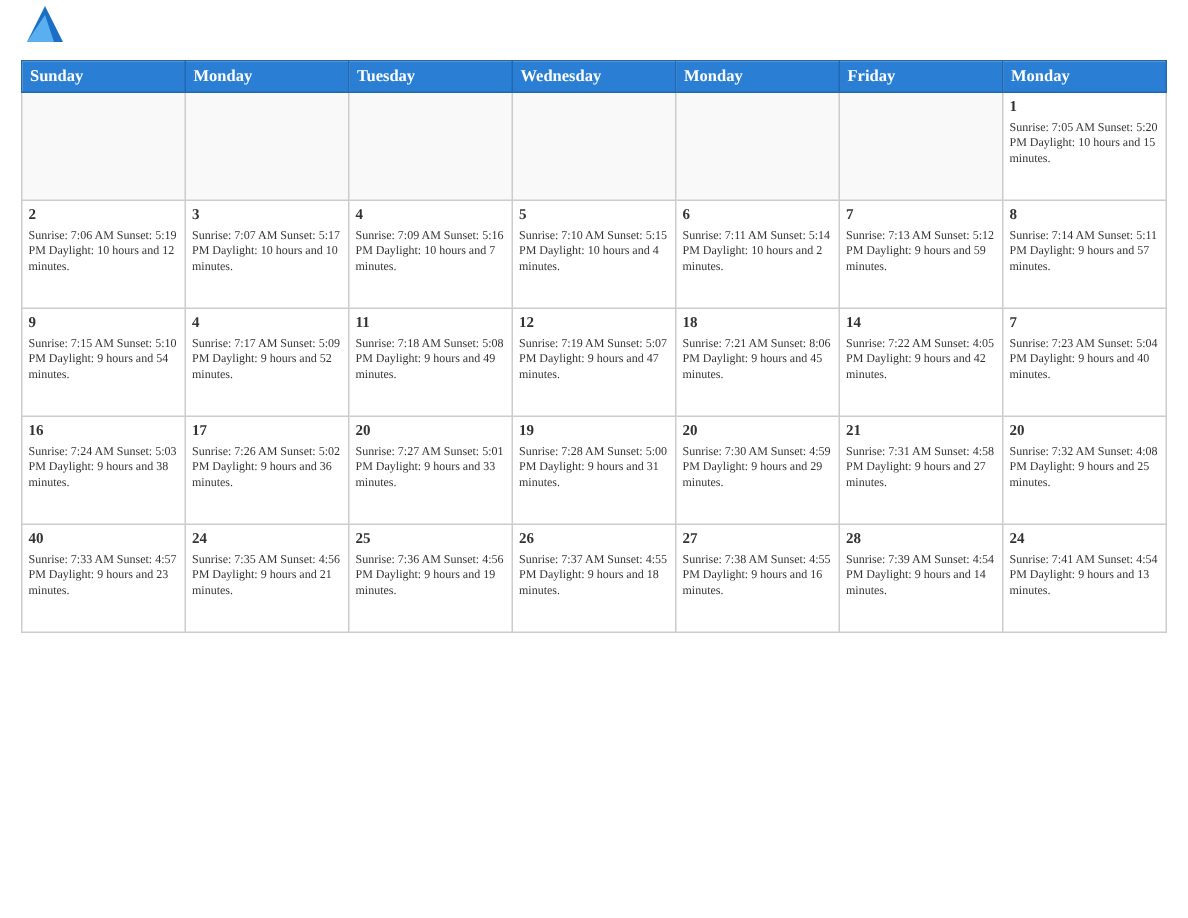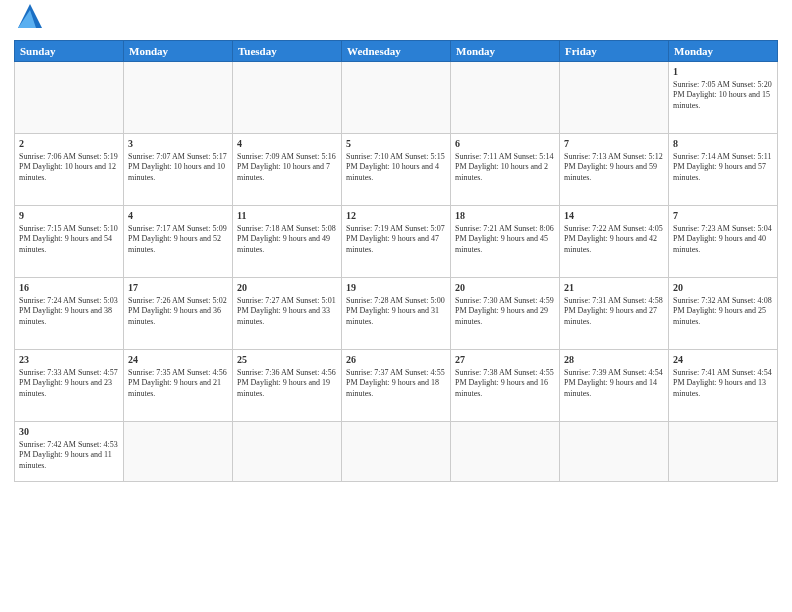--- a/index.html
+++ b/index.html
@@ -291,21 +291,21 @@
           <td>
             <span class="day-num">20</span>
             <div class="day-info">Sunrise: 7:32 AM
 Sunset: 4:08 PM
 Daylight: 9 hours
 and 25 minutes.</div>
           </td>
         </tr>
         <tr>
           <td>
-            <span class="day-num">23</span>
+            <span class="day-num">40</span>
             <div class="day-info">Sunrise: 7:33 AM
 Sunset: 4:57 PM
 Daylight: 9 hours
 and 23 minutes.</div>
           </td>
           <td>
             <span class="day-num">24</span>
             <div class="day-info">Sunrise: 7:35 AM
 Sunset: 4:56 PM
 Daylight: 9 hours
@@ -339,31 +339,16 @@
 Daylight: 9 hours
 and 14 minutes.</div>
           </td>
           <td>
             <span class="day-num">24</span>
             <div class="day-info">Sunrise: 7:41 AM
 Sunset: 4:54 PM
 Daylight: 9 hours
 and 13 minutes.</div>
           </td>
-        </tr>
-        <tr class="last-row">
-          <td>
-            <span class="day-num">30</span>
-            <div class="day-info">Sunrise: 7:42 AM
-Sunset: 4:53 PM
-Daylight: 9 hours
-and 11 minutes.</div>
-          </td>
-          <td class="empty"></td>
-          <td class="empty"></td>
-          <td class="empty"></td>
-          <td class="empty"></td>
-          <td class="empty"></td>
-          <td class="empty"></td>
         </tr>
       </tbody>
   </table>
 </div>
 
 </body></html>

